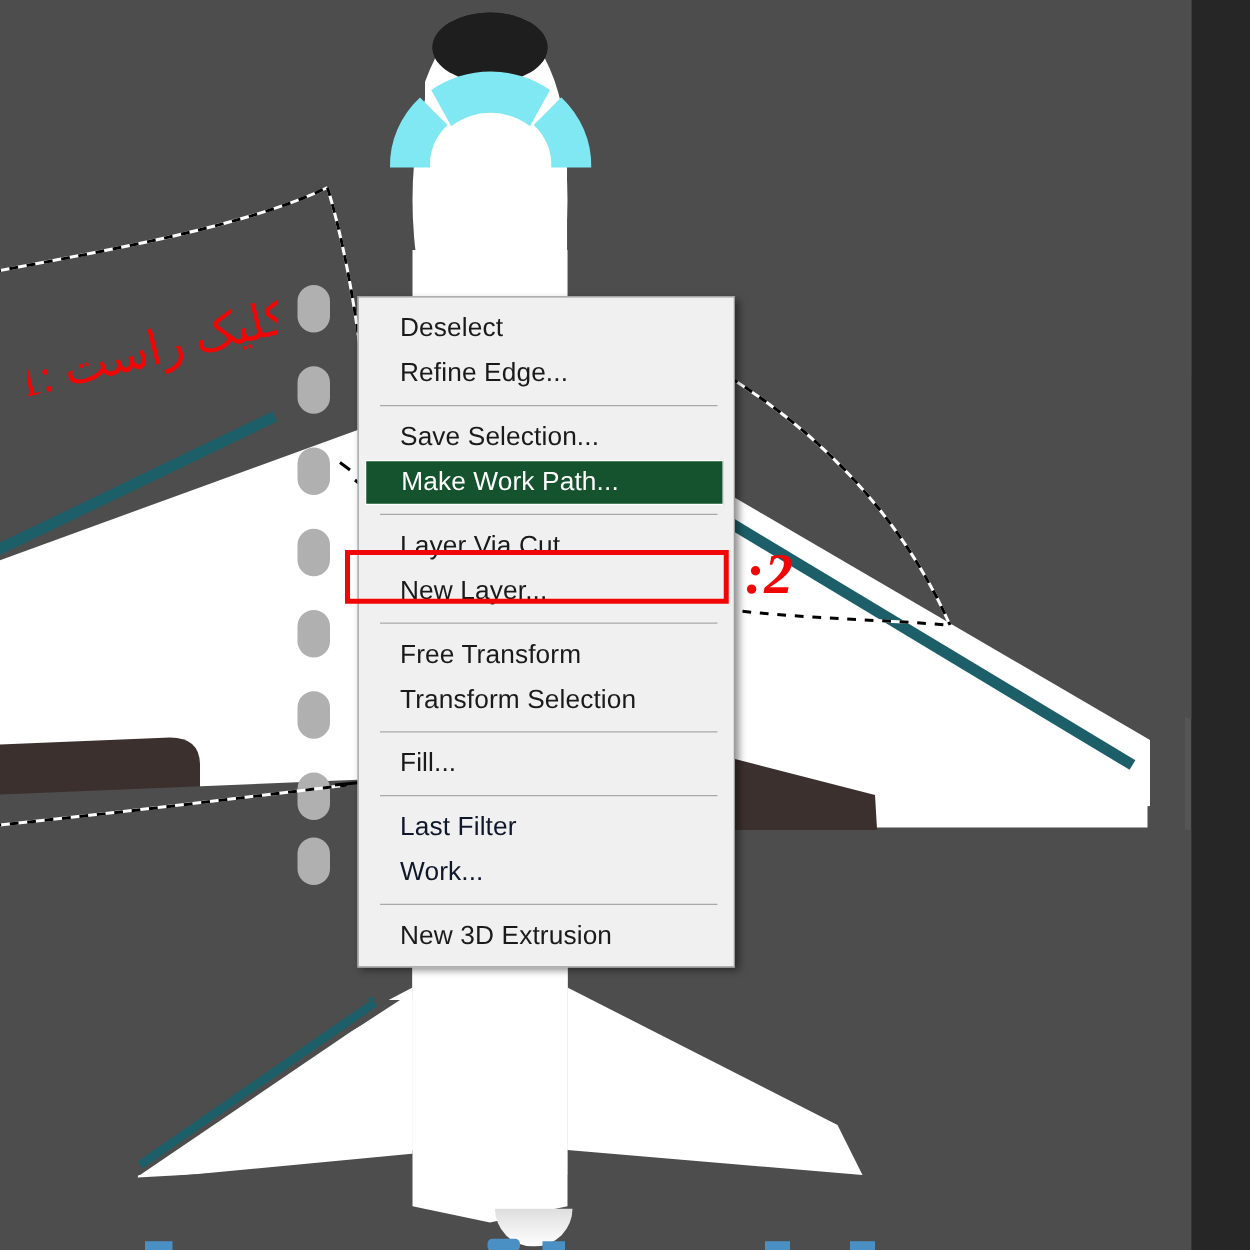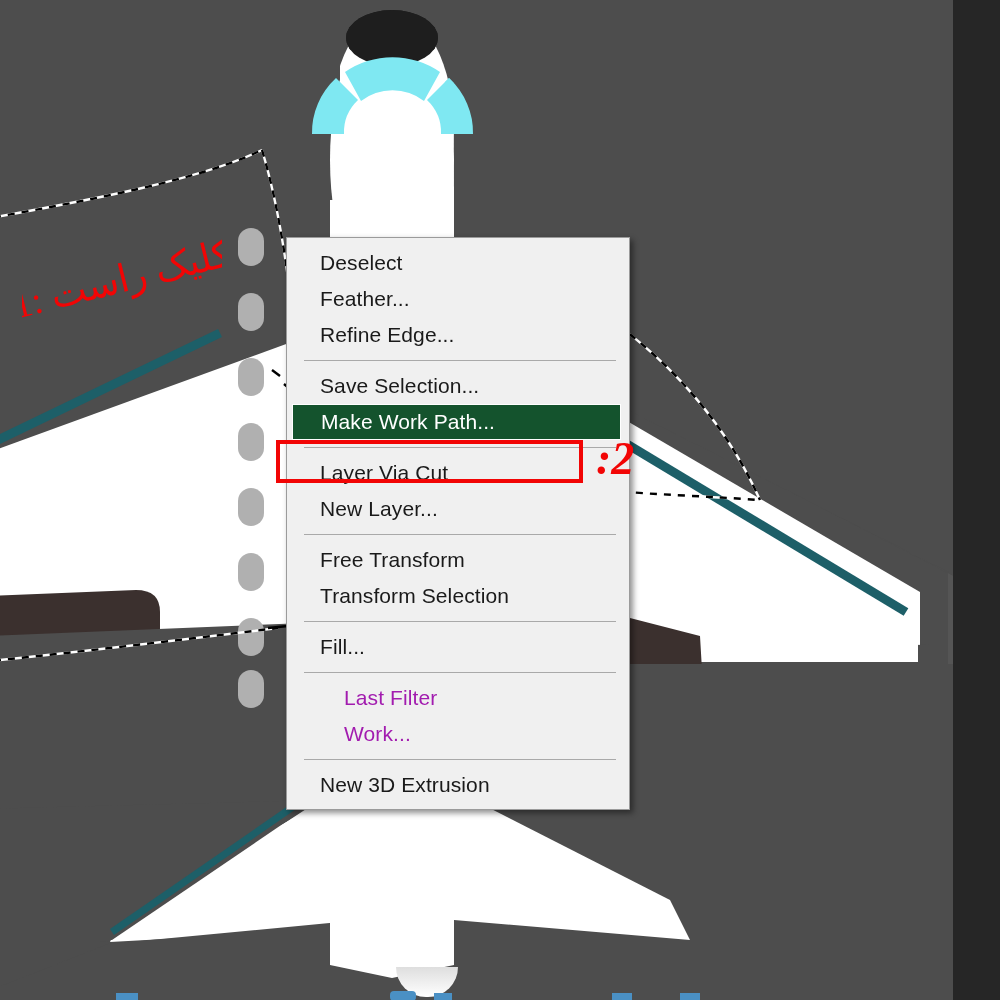--- a/index.html
+++ b/index.html
@@ -50,39 +50,38 @@
     left: 0; top: 0;
     width: 1000px; height: 1000px;
     pointer-events: none;
   }
 
   
   #context-menu {
     position: absolute;
     left: 286px;
     top: 237px;
-    width: 344px;
+    width: 302px;
     background: #f0f0f0;
     border: 1px solid #9b9b9b;
     box-shadow: 3px 3px 6px rgba(0,0,0,0.45);
     padding: 7px 0 6px 0;
     box-sizing: border-box;
   }
   .menu-item {
     height: 36px;
     line-height: 36px;
     padding-left: 33px;
     font-size: 21px;
     color: #1a1a1a;
     white-space: nowrap;
     letter-spacing: 0.1px;
   }
   .menu-item.disabled {
-    color: #a21caf;
-    margin-left: 24px;
+    color: #0f172a;
   }
   .menu-item.highlighted {
     background: #14532d;
     color: #ffffff;
     margin: 0 8px 0 5px;
     padding-left: 28px;
     border: 1px solid #ffffff;
     height: 34px;
     line-height: 34px;
   }
@@ -258,21 +257,20 @@
     </g>
   </svg>
 
   <svg id="annot-step1" viewBox="0 0 200 80">
     <text x="100" y="54" font-family="'Liberation Serif', serif" font-size="38" fill="#f20505" text-anchor="middle" transform="rotate(-14 100 44)">کلیک راست :1</text>
   </svg>
 
   <div id="context-menu">
 
     <div class="menu-item">Deselect</div>
-    <div class="menu-item">Feather...</div>
     <div class="menu-item">Refine Edge...</div>
     <div class="menu-sep"></div>
 
     <div class="menu-item">Save Selection...</div>
     <div class="menu-item highlighted">Make Work Path...</div>
     <div class="menu-sep"></div>
 
     <div class="menu-item">Layer Via Cut</div>
     <div class="menu-item">New Layer...</div>
     <div class="menu-sep"></div>

